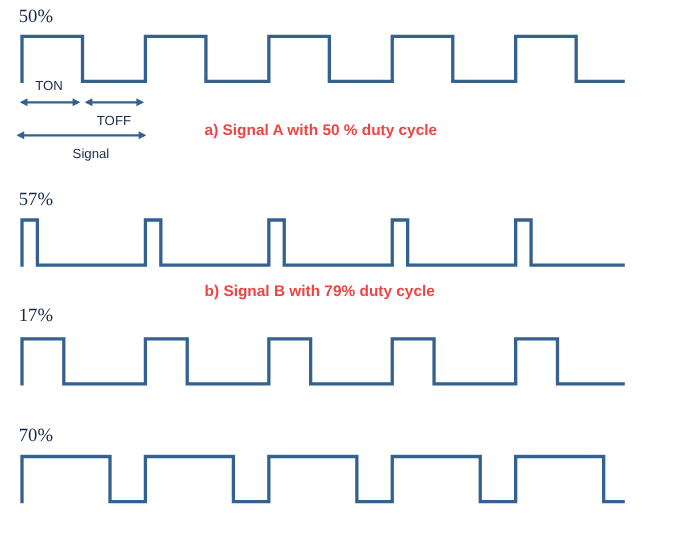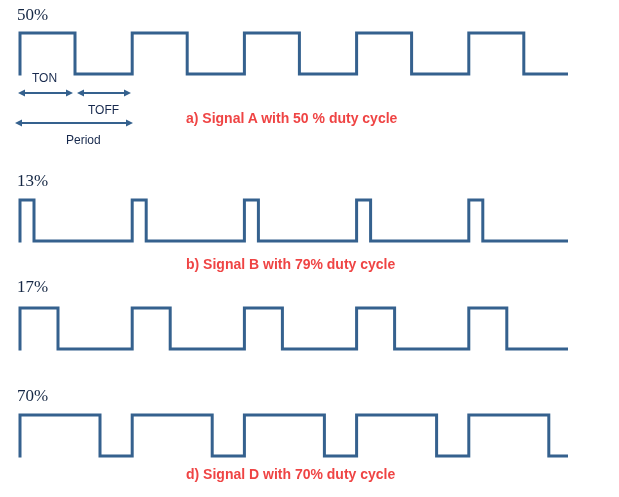--- a/index.html
+++ b/index.html
@@ -55,45 +55,44 @@
 
 <div id="figure">
 
   <div class="pct-label" style="top:5px;">50%</div>
   <svg class="wave" style="top:31px;" viewBox="0 0 619 46">
       <polyline points="20,43 20,43 20,2 75,2 75,43 132.2,43 132.2,43 132.2,2 187.2,2 187.2,43 244.4,43 244.4,43 244.4,2 299.4,2 299.4,43 356.6,43 356.6,43 356.6,2 411.6,2 411.6,43 468.8,43 468.8,43 468.8,2 523.8,2 523.8,43 581,43 581,2 585,2" fill="none" stroke="#35618E" stroke-width="3" stroke-linecap="square"></polyline>
     </svg>
 
   <div class="annot-label" style="left:32px; top:71px;">TON</div>
   <div class="annot-label" style="left:88px; top:103px;">TOFF</div>
-  <div class="annot-label" style="left:66px; top:133px;">Period</div>
+  <div class="annot-label" style="left:66px; top:133px;">Signal</div>
   <svg id="annot-arrows" viewBox="0 0 140 46">
       <line x1="12" x2="63" y1="7" y2="7" stroke="#35618E" stroke-width="2"></line>
       <polygon points="10,7 17,3.4 17,10.6" fill="#35618E"></polygon>
       <polygon points="65,7 58,3.4 58,10.6" fill="#35618E"></polygon>
       <line x1="71" x2="121" y1="7" y2="7" stroke="#35618E" stroke-width="2"></line>
       <polygon points="69,7 76,3.4 76,10.6" fill="#35618E"></polygon>
       <polygon points="123,7 116,3.4 116,10.6" fill="#35618E"></polygon>
       <line x1="9" x2="123" y1="37" y2="37" stroke="#35618E" stroke-width="2"></line>
       <polygon points="7,37 14,33.4 14,40.6" fill="#35618E"></polygon>
       <polygon points="125,37 118,33.4 118,40.6" fill="#35618E"></polygon>
     </svg>
 
   <div class="caption" style="top:110px;">a) Signal A with 50 % duty cycle</div>
 
-  <div class="pct-label" style="top:171px;">13%</div>
+  <div class="pct-label" style="top:171px;">57%</div>
   <svg class="wave" style="top:198px;" viewBox="0 0 619 46">
       <polyline points="20,43 20,43 20,2 34,2 34,43 132.2,43 132.2,43 132.2,2 146.2,2 146.2,43 244.4,43 244.4,43 244.4,2 258.4,2 258.4,43 356.6,43 356.6,43 356.6,2 370.6,2 370.6,43 468.8,43 468.8,43 468.8,2 482.8,2 482.8,43 581,43 581,2 585,2" fill="none" stroke="#35618E" stroke-width="3" stroke-linecap="square"></polyline>
     </svg>
   <div class="caption" style="top:256px;">b) Signal B with 79% duty cycle</div>
 
   <div class="pct-label" style="top:277px;">17%</div>
   <svg class="wave" style="top:306px;" viewBox="0 0 619 46">
       <polyline points="20,43 20,43 20,2 58,2 58,43 132.2,43 132.2,43 132.2,2 170.2,2 170.2,43 244.4,43 244.4,43 244.4,2 282.4,2 282.4,43 356.6,43 356.6,43 356.6,2 394.6,2 394.6,43 468.8,43 468.8,43 468.8,2 506.8,2 506.8,43 581,43 581,2 585,2" fill="none" stroke="#35618E" stroke-width="3" stroke-linecap="square"></polyline>
     </svg>
 
   <div class="pct-label" style="top:386px;text-align:right;">70%</div>
   <svg class="wave" style="top:413px;" viewBox="0 0 619 46">
       <polyline points="20,43 20,43 20,2 100,2 100,43 132.2,43 132.2,43 132.2,2 212.2,2 212.2,43 244.4,43 244.4,43 244.4,2 324.4,2 324.4,43 356.6,43 356.6,43 356.6,2 436.6,2 436.6,43 468.8,43 468.8,43 468.8,2 548.8,2 548.8,43 581,43 581,2 585,2" fill="none" stroke="#35618E" stroke-width="3" stroke-linecap="square"></polyline>
     </svg>
-  <div class="caption" style="top:466px;">d) Signal D with 70% duty cycle</div>
 
 </div>
 
 </body></html>

